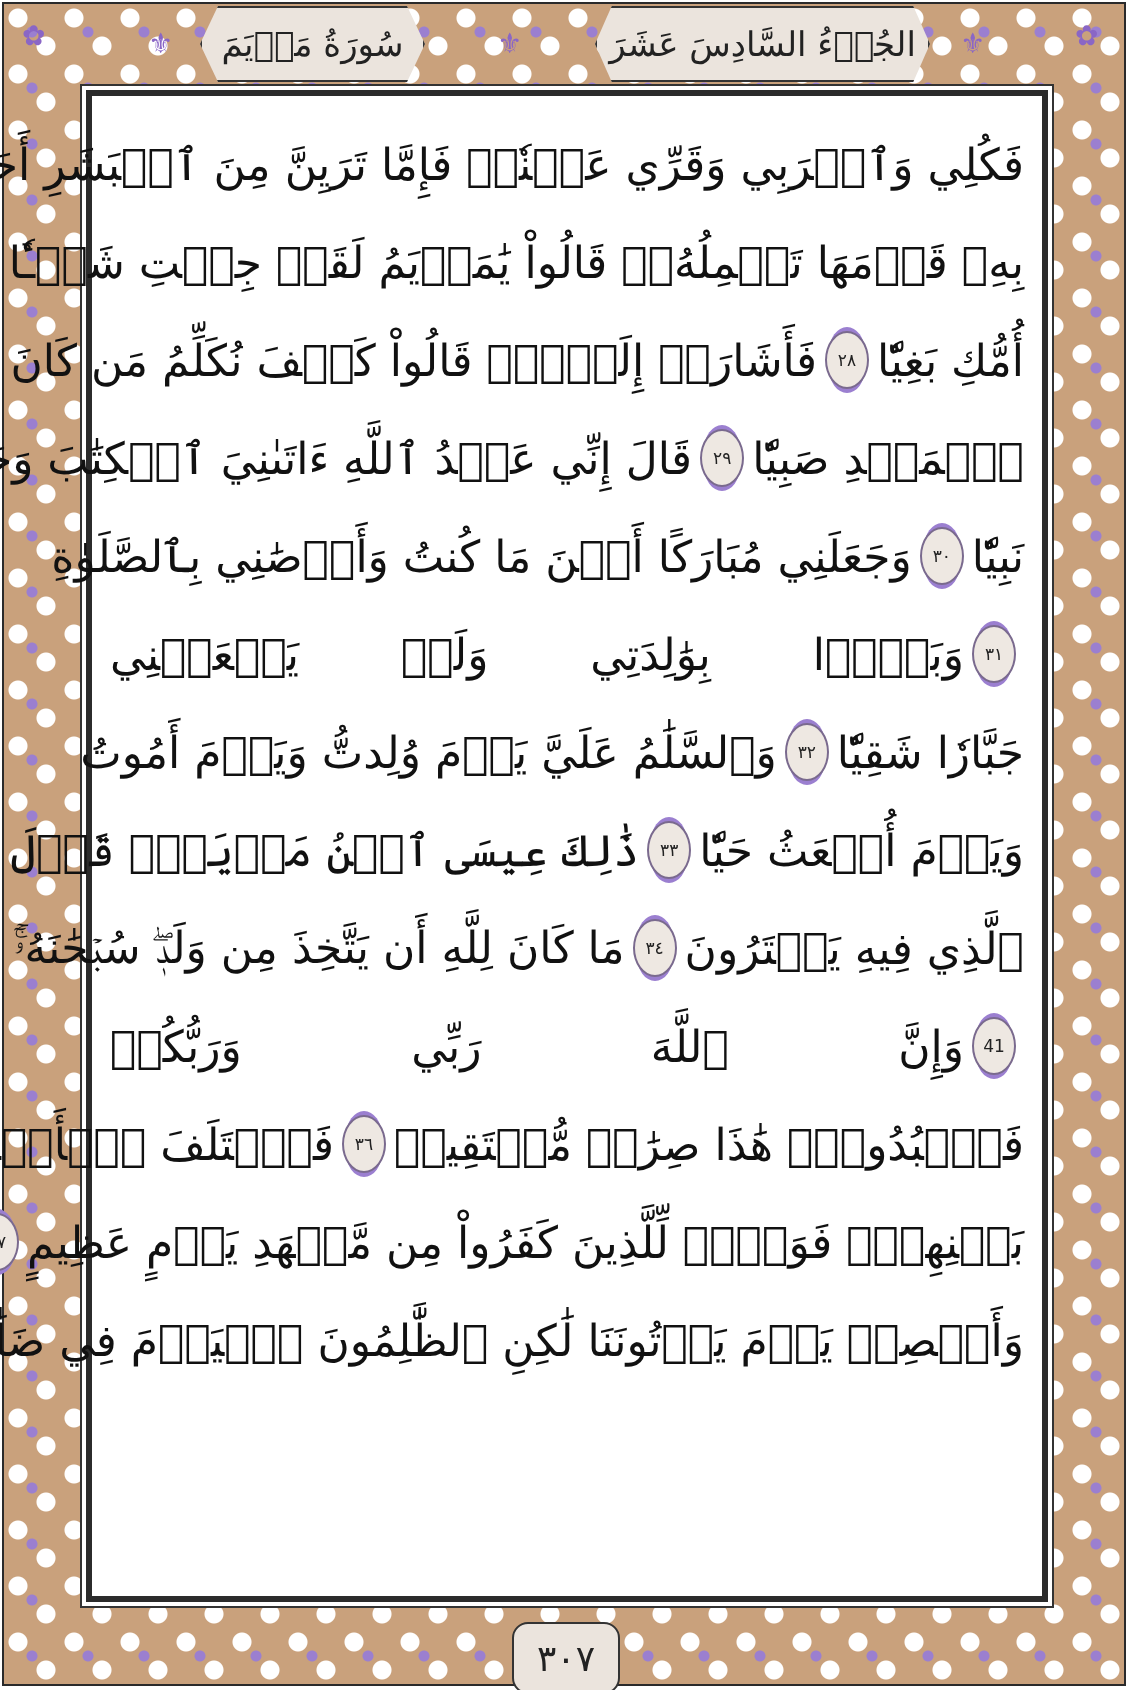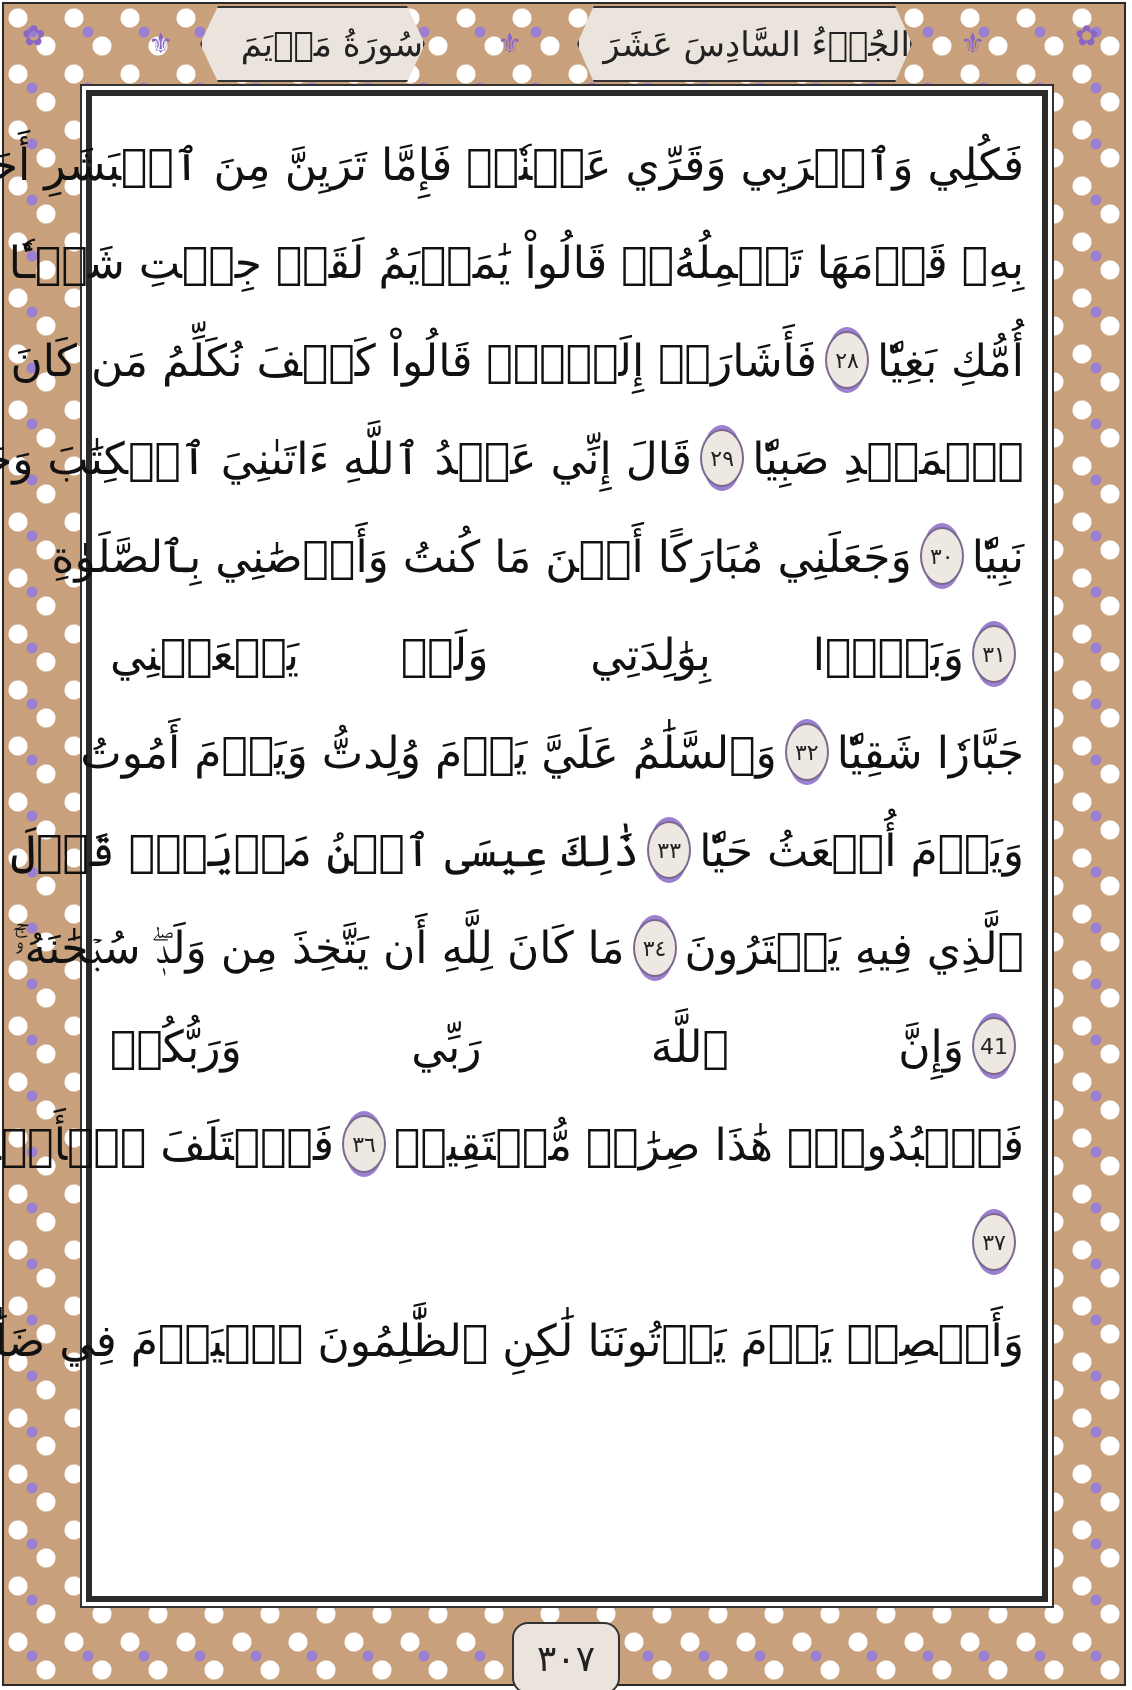--- a/index.html
+++ b/index.html
@@ -6,32 +6,32 @@
   body{width:1132px;height:1690px;position:relative;overflow:hidden;font-family:"DejaVu Sans",sans-serif;}
   .frame{position:absolute;left:2px;top:2px;width:1124px;height:1684px;
     background:
       radial-gradient(circle at 50% 50%, #9b7fd0 0 5px, transparent 6px) 0 0/56px 56px,
       radial-gradient(circle at 25% 25%, #ffffff 0 9px, transparent 10px) 0 0/56px 56px,
       radial-gradient(circle at 75% 75%, #ffffff 0 9px, transparent 10px) 0 0/56px 56px,
       #c9a17c;
     border:2px solid #2a2a2a;box-sizing:border-box;}
   .orn{position:absolute;color:#8a66c6;font-size:28px;line-height:1;}
   .header{position:absolute;top:6px;height:76px;background:#ebe4dd;border:2px solid #333;box-sizing:border-box;
-    display:flex;align-items:center;font-family:"DejaVu Serif",serif;font-size:34px;color:#222;direction:rtl;}
+    display:flex;align-items:center;justify-content:center;font-family:"DejaVu Serif",serif;font-size:34px;color:#222;direction:rtl;}
   .header.surah{left:200px;width:225px;clip-path:polygon(8% 0,92% 0,100% 50%,92% 100%,8% 100%,0 50%);}
-  .header.juz{left:577px;width:335px;clip-path:polygon(5% 0,95% 0,100% 50%,95% 100%,5% 100%,0 50%);}
+  .header.juz{left:595px;width:335px;clip-path:polygon(5% 0,95% 0,100% 50%,95% 100%,5% 100%,0 50%);}
   .inner-outer{position:absolute;left:80px;top:84px;width:974px;height:1524px;background:#fff;border:2px solid #333;box-sizing:border-box;}
   .inner{position:absolute;left:86px;top:90px;width:962px;height:1512px;background:#fff;border:6px solid #2b2b2b;box-sizing:border-box;}
   .lines{position:absolute;left:110px;top:115px;width:914px;direction:rtl;}
   .line{height:98px;display:flex;align-items:center;justify-content:space-between;
     font-family:"DejaVu Serif",serif;font-size:44px;color:#111;white-space:nowrap;text-align:justify;text-align-last:justify;}
   .line span.txt{flex:1;text-align:justify;text-align-last:justify;}
   .marker{display:inline-flex;align-items:center;justify-content:center;width:40px;height:54px;border-radius:50%;
     background:#eee8e2;border:2px solid #7a6a8e;box-shadow:0 -8px 0 -4px #9b7fd0,0 8px 0 -4px #9b7fd0;
-    font-family:"DejaVu Sans",sans-serif;font-size:22px;color:#222;margin:0 8px;vertical-align:middle;flex:none;}
+    font-family:"DejaVu Sans",sans-serif;font-size:17px;color:#222;margin:0 8px;vertical-align:middle;flex:none;}
   .pagenum{position:absolute;left:512px;top:1612px;width:108px;height:72px;background:#ebe4dd;border:2px solid #333;
     border-radius:16px;box-sizing:border-box;display:flex;align-items:center;justify-content:center;
     font-family:"DejaVu Sans",sans-serif;font-size:36px;color:#222;margin-top:10px;}
 </style>
 </head>
 <body>
 
 <div class="frame"></div>
 
 <div class="orn" style="left:22px;top:22px">✿</div>
@@ -94,20 +94,21 @@
     <div class="line">
       <span class="marker">41</span>
       <span class="txt">وَإِنَّ ٱللَّهَ رَبِّي وَرَبُّكُمۡ</span>
     </div>
     <div class="line">
       <span class="txt">فَٱعۡبُدُوهُۚ هَٰذَا صِرَٰطٞ مُّسۡتَقِيمٞ</span>
       <span class="marker">٣٦</span>
       <span class="txt">فَٱخۡتَلَفَ ٱلۡأَحۡزَابُ مِنۢ</span>
     </div>
     <div class="line">
+      <span class="txt">بَيۡنِهِمۡۖ فَوَيۡلٞ لِّلَّذِينَ كَفَرُواْ مِن مَّشۡهَدِ يَوۡمٍ عَظِيمٍ</span>
       <span class="marker">٣٧</span>
     </div>
     <div class="line">
       <span class="txt">وَأَبۡصِرۡ يَوۡمَ يَأۡتُونَنَا لَٰكِنِ ٱلظَّٰلِمُونَ ٱلۡيَوۡمَ فِي ضَلَٰلٖ مُّبِينٖ</span>
     </div>
   </div>
 
 <div class="pagenum">
   <span>٣٠٧</span>
 </div>

